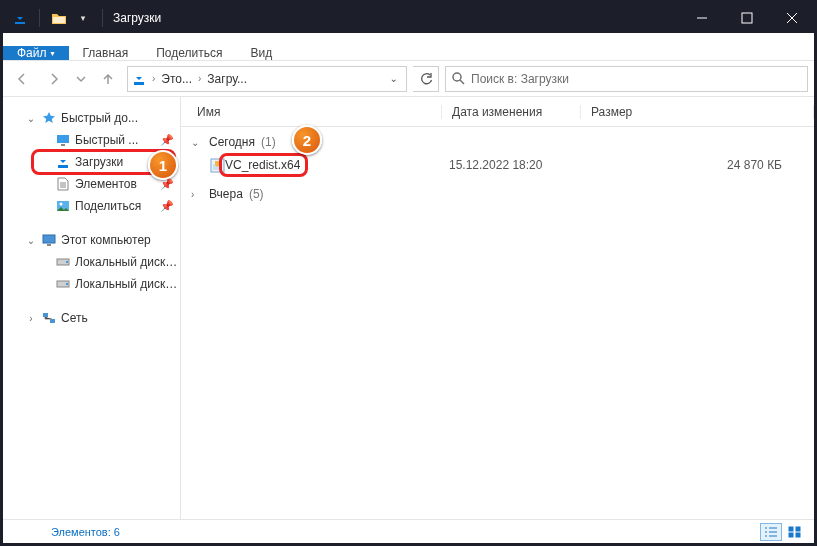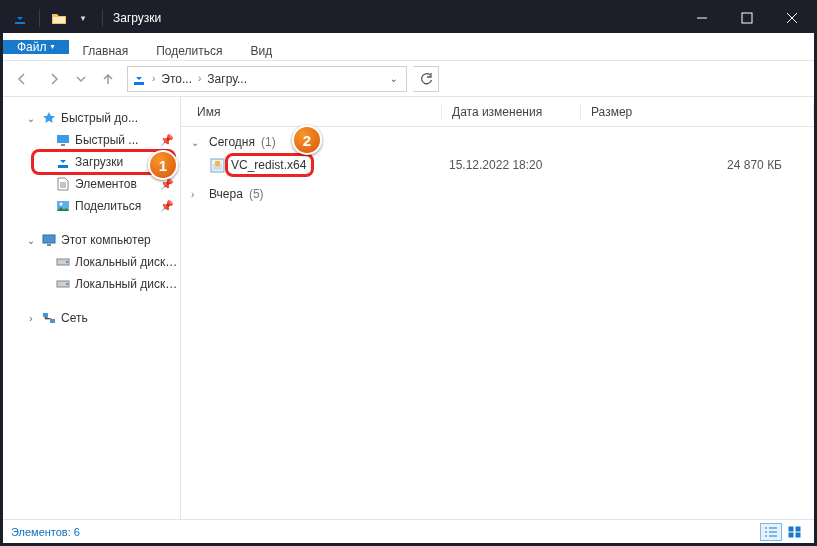--- a/index.html
+++ b/index.html
@@ -13,21 +13,21 @@
   .qat-arrow svg{ fill:#0a7de0; }
   .titlebar .sep { width:1px; height:18px; background:#3a3d48; margin:0 4px; }
   .titlebar .app-icon svg { display:block;}
   .titlebar .drop { font-size:9px; color:#ddd; }
   .titlebar .title { margin-left:6px; font-size:12px; color:#fff; }
   .winctrls { margin-left:auto; display:flex; }
   .winctrl { width:45px; height:30px; display:flex; align-items:center; justify-content:center; color:#fff; }
   .winctrl svg{ stroke:#fff; stroke-width:1; fill:none;}
 
   
-  .ribbon { background:#fff; height:28px; display:flex; align-items:center; border-bottom:1px solid #e5e5e5; }
+  .ribbon { background:#fff; height:28px; display:flex; align-items:flex-end; border-bottom:1px solid #e5e5e5; }
   .file-tab { background:#1979ca; color:#fff; font-size:12px; padding:0 14px; display:flex; align-items:center; gap:4px;}
   .file-tab .caret{ font-size:8px;}
   .rtab { padding:0 14px; display:flex; align-items:center; font-size:12px; color:#444;margin-top:8px; }
 
   
   .nav { height:36px; display:flex; align-items:center; padding:3px 6px; gap:6px; border-bottom:1px solid #e5e5e5;}
   .nav-btn { width:26px; height:26px; display:flex; align-items:center; justify-content:center; color:#9a9a9a; }
   .nav-btn svg{ stroke:#9a9a9a; stroke-width:1.5; fill:none;}
   .addr { flex:0 0 280px; height:26px; border:1px solid #cfcfcf; display:flex; align-items:center; padding:0 4px; gap:2px; font-size:12px; color:#333; overflow:hidden;}
   .addr .dl-ic{ display:flex; }
@@ -60,37 +60,37 @@
   .hcell.h-name{ width:254px; border-right:none; border-left:none;}
   .hcell.h-date{ width:140px; border-left:1px solid #eaeaea;}
   .hcell.h-type{ width:140px;}
   .hcell.h-size{ flex:1; padding-right:20px;}
 
   .rows{ flex:1; font-size:12px; color:#333; padding:4px 0 0 6px; position:relative;}
   .group-row{ display:flex; align-items:center; height:22px; gap:6px; padding-left:4px;}
   .group-row .chev{ width:12px; font-size:10px; color:#6d6d6d;}
   .file-row{ display:flex; align-items:center; height:24px; position:relative;}
   .file-row .cell{ }
-  .cell.c-name{ width:252px; display:flex; align-items:center; gap:6px; padding-left:22px; position:relative;}
+  .cell.c-name{ width:252px; display:flex; align-items:center; gap:0; padding-left:22px; position:relative;}
   .cell.c-date{ width:140px; color:#555; padding-left:10px;}
   .cell.c-type{ width:140px; color:#555; padding-left:10px;}
   .cell.c-size{ flex:1; color:#555; text-align:right; padding-right:32px;}
   .file-ic{ width:16px; height:16px; display:flex; align-items:center; justify-content:center;}
   .file-name{ position:relative; }
   .file-name .red-box2{ position:absolute; left:-6px; right:-8px; top:-5px; bottom:-5px; border:3px solid #e22; border-radius:8px; pointer-events:none;}
   .group2{ margin-top:6px;}
 
   
   .badge{ position:absolute; width:30px; height:30px; border-radius:50%; background:radial-gradient(circle at 35% 30%, #f7962a, #d9560c); color:#fff; font-weight:bold; font-size:15px; display:flex; align-items:center; justify-content:center; border:2px solid #fff; box-shadow:0 1px 3px rgba(0,0,0,0.5); z-index:50;}
   .badge1{ top:150px; left:148px;}
   .badge2{ top:125px; left:292px;}
 
   
   .status{ height:24px; border-top:1px solid #e5e5e5; display:flex; align-items:center; font-size:11px; padding:0 8px;}
-  .status .info{ color:#0a6fc2; }
+  .status .info{ color:#0a6fc2;margin-left:40px; }
   .status .viewbtns{ margin-left:auto; display:flex; gap:2px;}
   .vbtn{ width:22px; height:18px; border:1px solid transparent; display:flex; align-items:center; justify-content:center;}
   .vbtn.active{ border-color:#7fb8e6; background:#e6f2fb;}
   .vbtn svg{ stroke:#1979ca; fill:#1979ca;}
 
   
   svg{ display:block;}
 </style>
 </head>
 <body>
@@ -177,20 +177,27 @@
       <span class="crumb-sep">›</span>
       <span class="crumb">Загру...</span>
       <span class="spacer"></span>
       <span class="drop2">⌄</span>
     </div>
     <div class="refresh-btn">
       <svg width="14" height="14" viewBox="0 0 14 14">
           <path d="M11 3a5 5 0 1 0 1.5 5" stroke="#555" fill="none" stroke-width="1.3"></path>
           <path d="M12 1v4H8" stroke="#555" fill="none" stroke-width="1.3"></path>
         </svg>
+    </div>
+    <div class="search">
+      <svg width="13" height="13" viewBox="0 0 13 13">
+          <circle cx="5" cy="5" r="4"></circle>
+          <path d="M8 8l4 4"></path>
+        </svg>
+      <span>Поиск в: Загрузки</span>
     </div>
   </div>
 
   <div class="body">
     <div class="sidebar">
       <ul class="tree">
         <li class="indent1">
           <span class="exp">⌄</span>
           <span class="ic">
               <svg width="14" height="14" viewBox="0 0 14 14">

